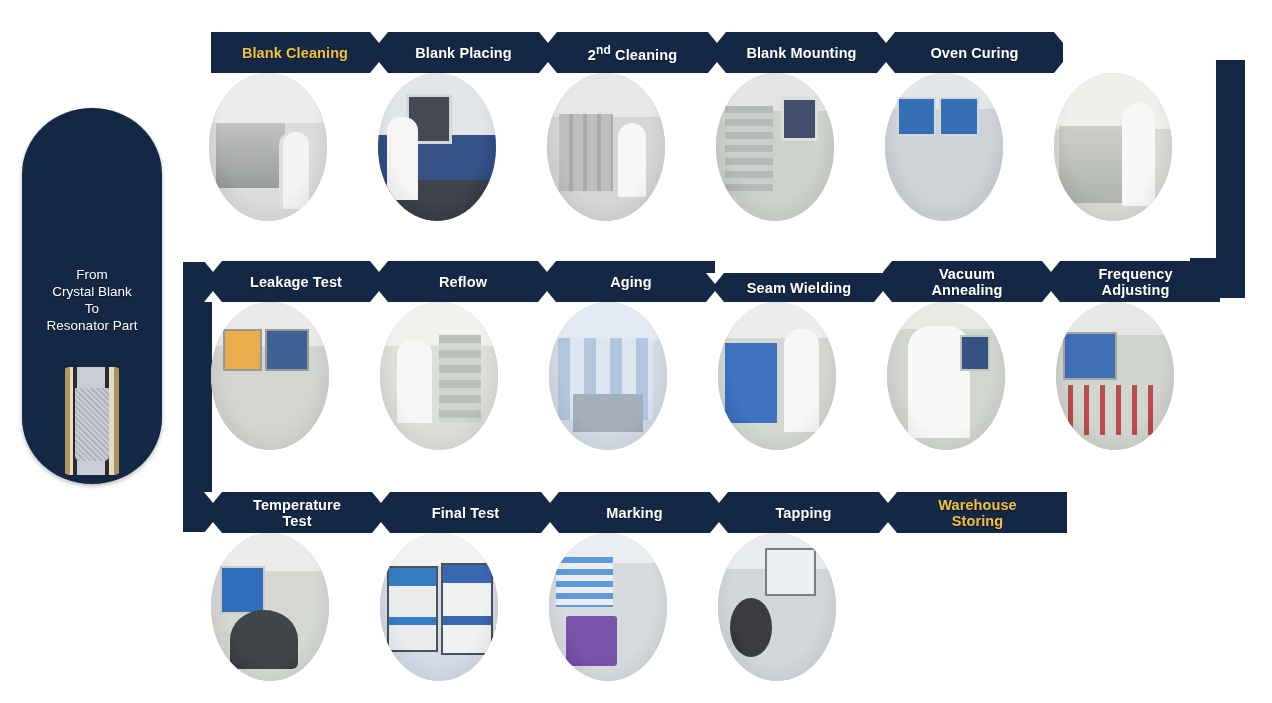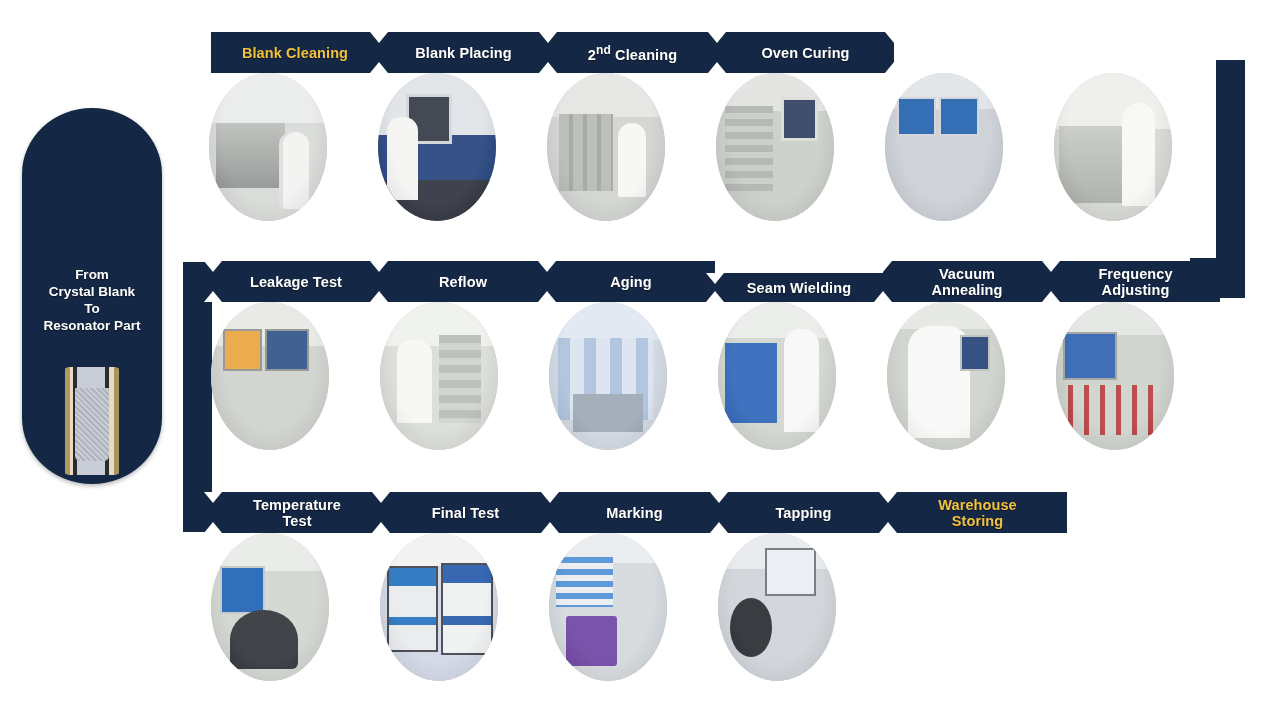--- a/index.html
+++ b/index.html
@@ -34,21 +34,21 @@
     border-radius: 50%;
     flex: 0 0 auto;
     overflow: hidden;
     position: relative;
   }
   .intro-photo.top { margin-top: 4px; }
   .intro-photo.bottom { margin-top: 6px; }
   .intro-caption {
     color: #ffffff;
     font-size: 13.5px;
-    font-weight: bold;
+    font-weight: normal;
     line-height: 17px;
     text-align: center;
     margin-top: 26px;
     margin-bottom: 22px;
     text-shadow: 0 1px 1px rgba(0,0,0,.5);
     white-space: pre-line;
   }
 
   
   .ph-crystal {
@@ -286,20 +286,21 @@
   <div class="connector" style="left:1190px; top:258px; width:40px; height:40px;"></div>
 
   <div class="connector" style="left:183px; top:288px; width:29px; height:232px;"></div>
   <div class="connector" style="left:183px; top:262px; width:42px; height:40px;"></div>
   <div class="connector" style="left:183px; top:492px; width:46px; height:40px;"></div>
 
   <div class="band notch-end" style="left:211px; top:32px; width:1189px;">
     <div class="seg gold" style="width:168px;"><span>Blank Cleaning</span></div>
     <div class="seg" style="width:169px;"><span>Blank Placing</span></div>
     <div class="seg" style="width:169px;"><span>2<sup>nd</sup> Cleaning</span></div>
+    <div class="seg" style="width:169px;"><span>Blank Mounting</span></div>
     <div class="seg" style="width:177px;"><span>Oven Curing</span><i class="tail-n"></i><i class="tail-s"></i></div>
   </div>
 
   <div class="photo-row">
     <div class="circle" style="left:209px; top:73px;">
         <div class="inner sc-a"></div>
         <div class="photo-overlay"></div>
       </div>
     <div class="circle" style="left:378px; top:73px;">
         <div class="inner sc-b"></div>

